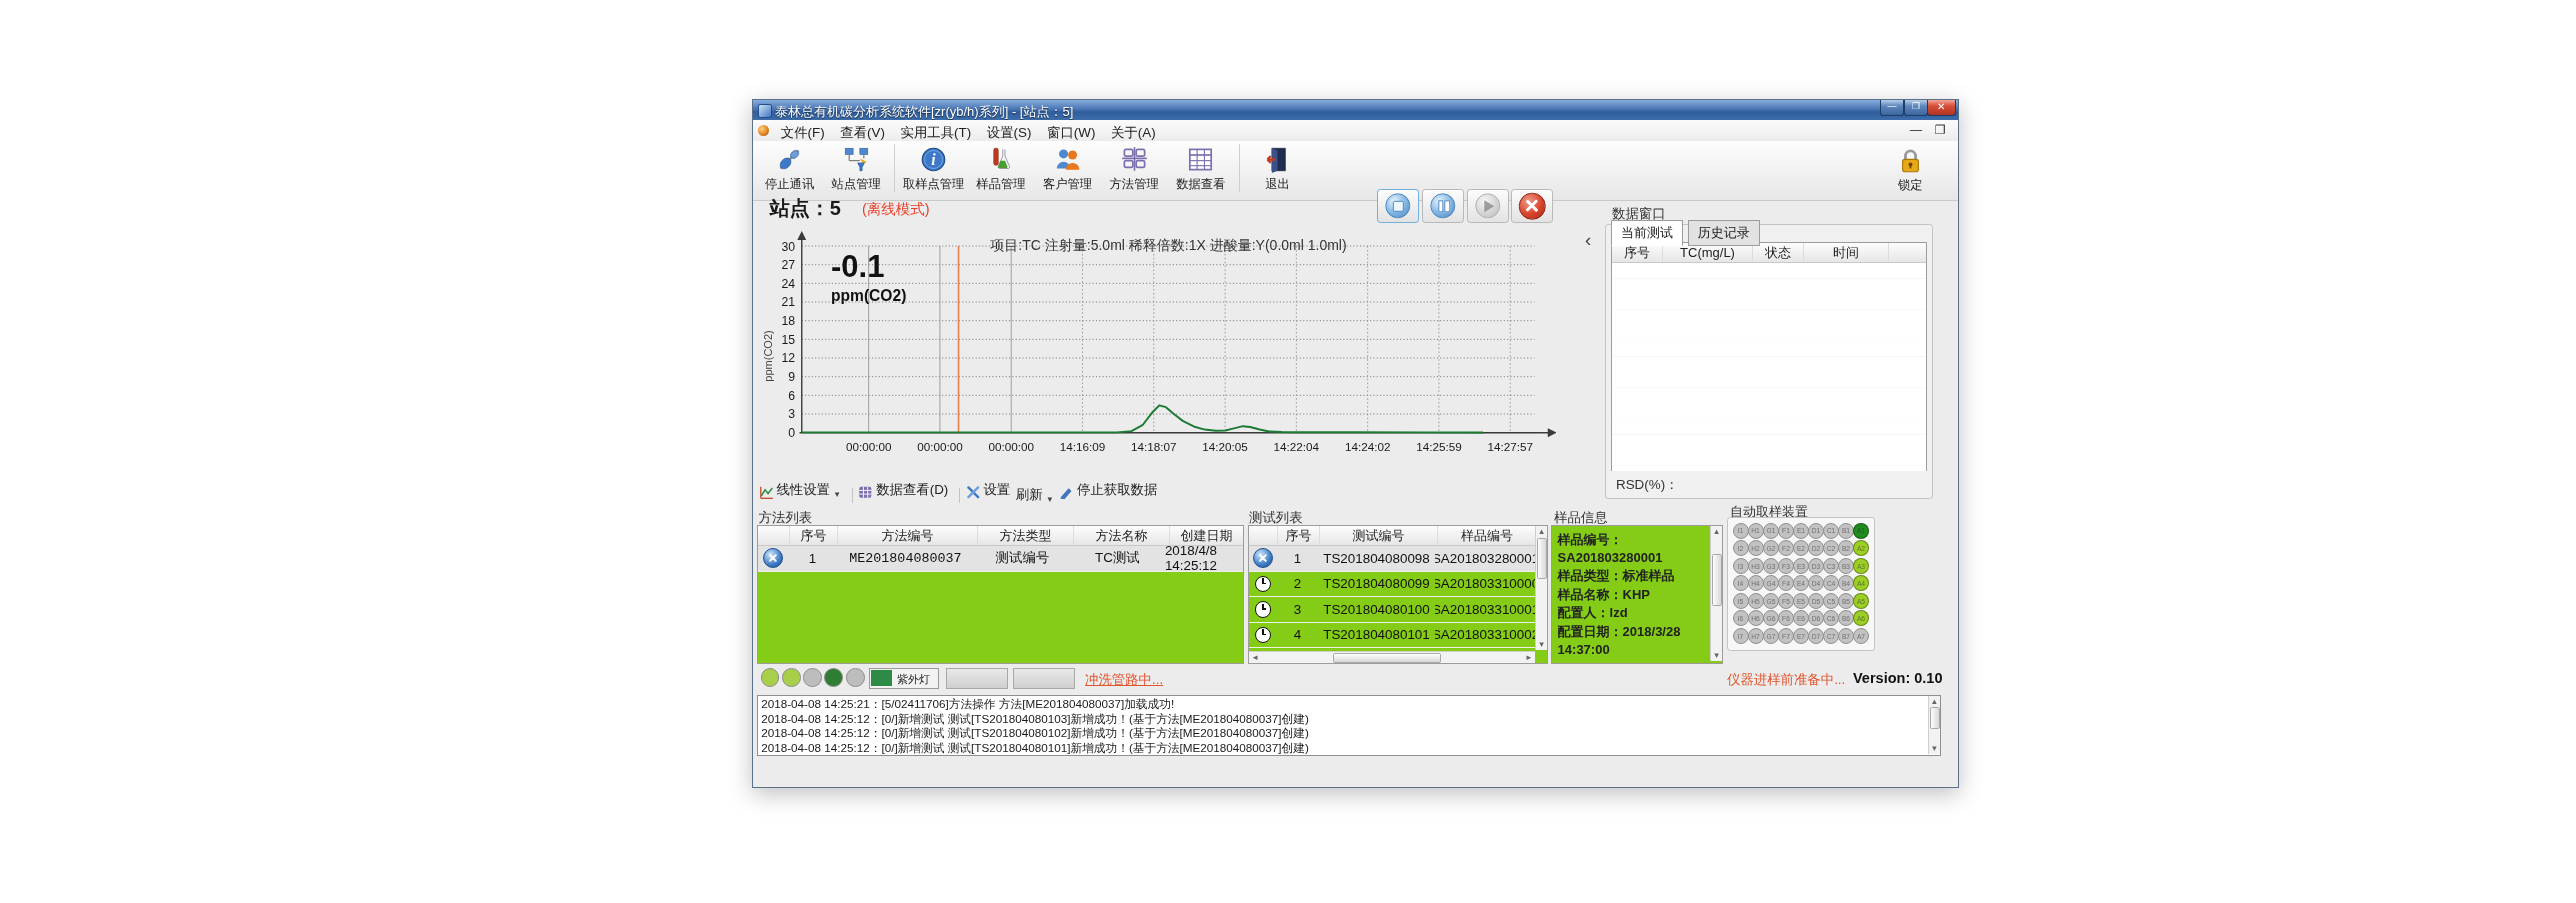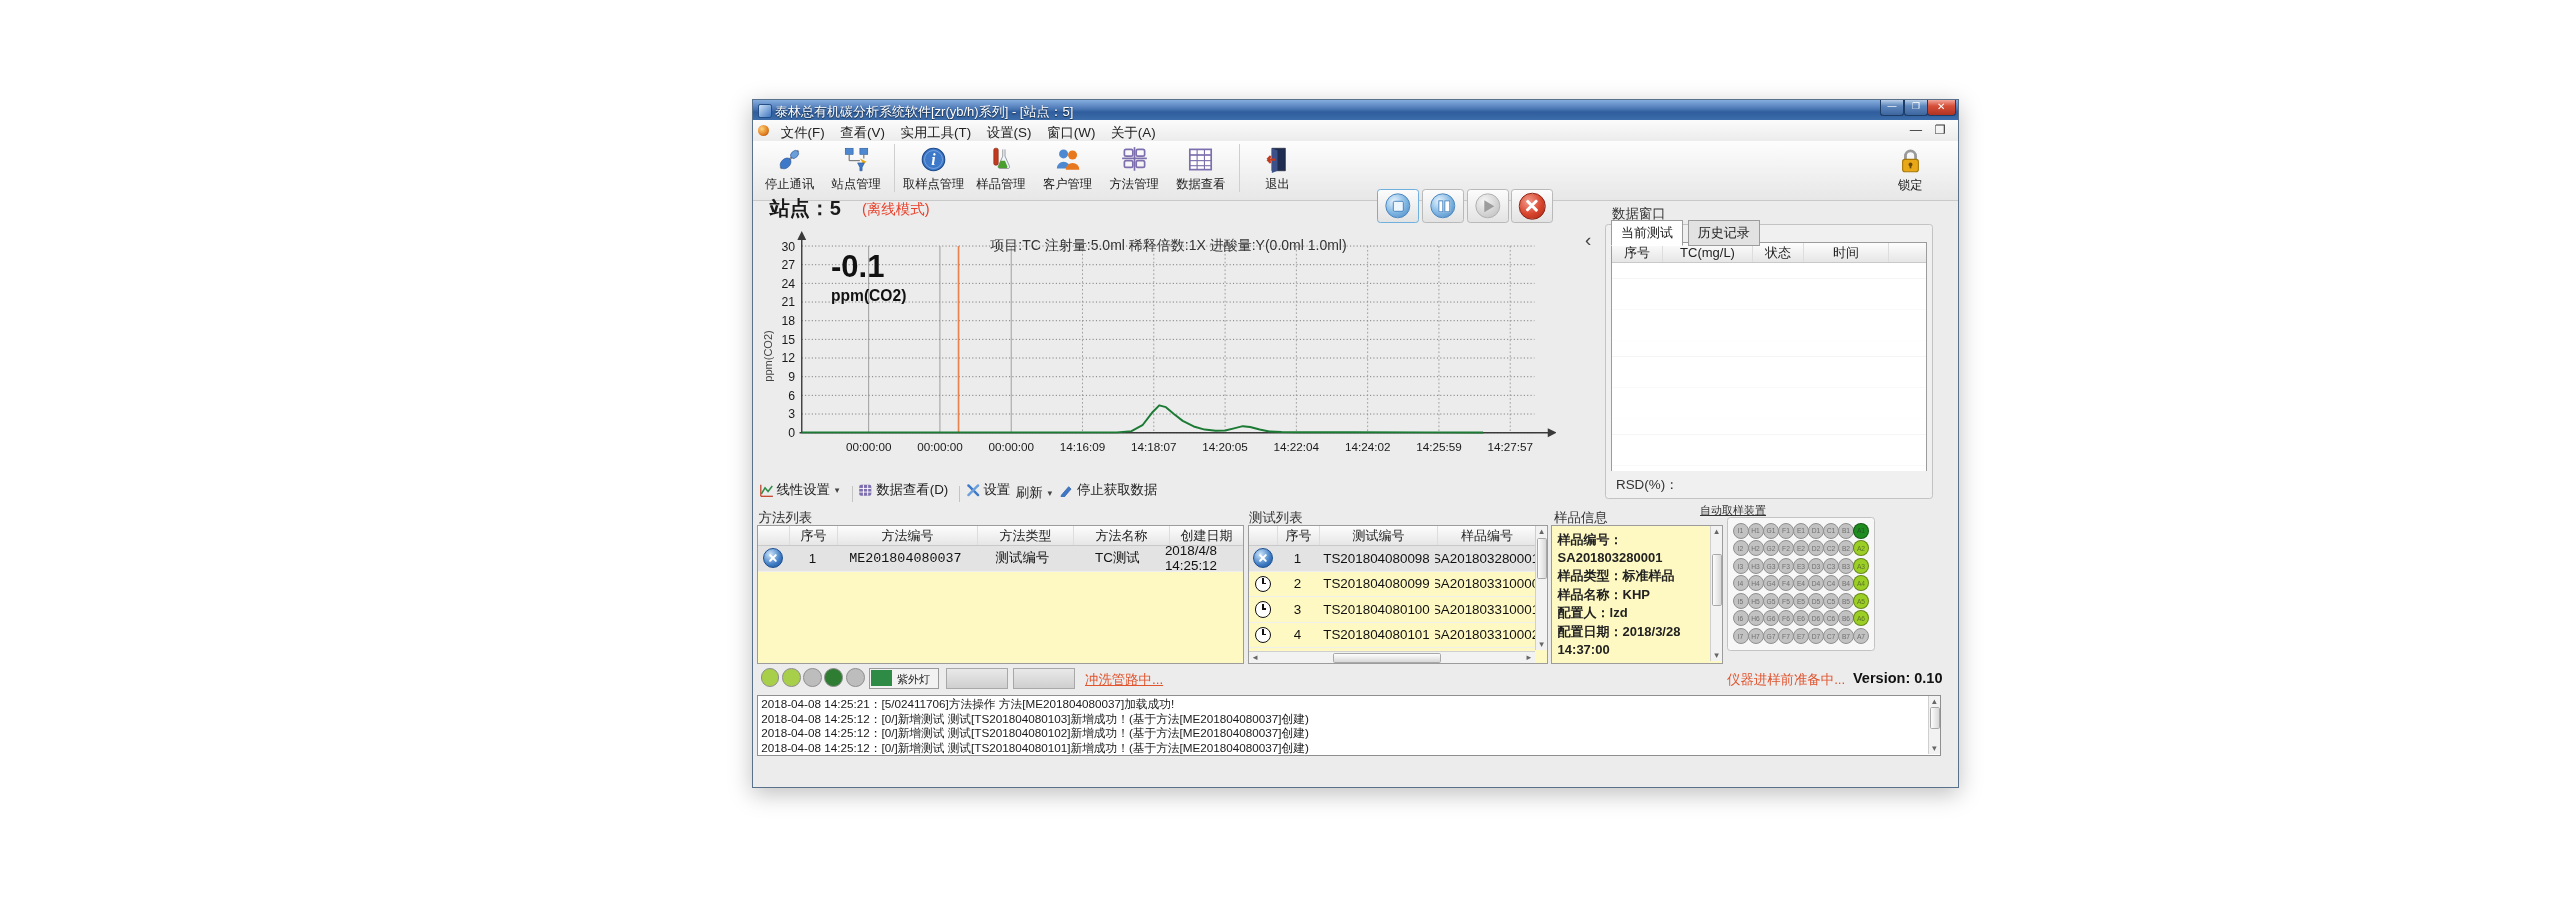--- a/index.html
+++ b/index.html
@@ -53,27 +53,27 @@
      width:0;height:0;border-left:10px solid #9d9d9d;border-top:6.1px solid transparent;border-bottom:6.1px solid transparent;}
   .xbar{position:absolute;left:50%;top:50%;width:14.5px;height:3.3px;background:#fff;border-radius:1.1px;}
   .collapse-arrow{left:832px;top:129px;font-size:19px;color:#444;}
   
   .chart-title{left:49px;top:137px;width:733px;text-align:center;font-size:14px;color:#333;z-index:3;}
   .big-val{left:78px;top:149px;font-size:31px;font-weight:bold;color:#111;z-index:3;}
   .big-unit{left:78px;top:187px;font-size:15.6px;font-weight:bold;color:#111;z-index:3;}
   .ylab-rot{left:-19px;top:250px;font-size:11px;color:#444;transform:rotate(-90deg);width:67px;text-align:center;}
   
   .chart-tools{left:5.6px;top:381px;height:20px;font-size:13.4px;color:#222;white-space:nowrap;}
-  .ct-item{display:inline-flex;align-items:center;margin-right:5.6px;}
+  .ct-item{display:inline-flex;align-items:flex-end;margin-right:5.6px;}
   .ct-item svg{width:14.5px;height:14.5px;margin-right:3.3px;}
   .ct-sep{display:inline-block;width:0.6px;height:15.6px;background:#c4c4c4;margin:0 5.6px;vertical-align:middle;}
   .dd{font-size:7.8px;color:#444;margin-left:3.3px;}
   
   .panel-label{font-size:13.4px;color:#333;}
-  .box{background:#fef9c3;border:0.6px solid #9c9c9c;}
+  .box{background:#84cc16;border:0.6px solid #9c9c9c;}
   .groupbox{border:0.6px solid #c3c3c3;border-radius:3.3px;background:#f4f4f4;}
   .tbl-header{display:flex;height:19px;background:linear-gradient(#fdfdfd,#e6e6e6);
      border-bottom:0.6px solid #c9c9c9;font-size:13px;color:#222;}
   .hcell{display:flex;align-items:center;justify-content:center;border-right:0.6px solid #ddd;height:100%;}
   .trow{display:flex;height:24.5px;align-items:center;font-size:13.4px;color:#111;border-bottom:0.6px solid #efefef;}
   .trow.sel{background:#e3e3e3;}
   .ccell{display:flex;align-items:center;justify-content:center;}
   .orb{position:relative;width:18px;height:18px;border-radius:50%;
      background:radial-gradient(circle at 35% 30%,#cfe6fa,#3f7cc4 60%,#1c4f92);border:0.6px solid #1c4f92;}
   .orb .t1,.orb .t2{position:absolute;left:50%;top:50%;width:2.2px;height:10px;background:#fff;border-radius:1.1px;}
@@ -451,21 +451,21 @@
           <div class="si-line">配置日期：2018/3/28</div>
           <div class="si-line">14:37:00</div>
         </div>
       <div class="abs sbv" style="right:0;top:0;width:11px;height:135px;">
         <div class="sb-arr" style="top:1.1px;">▲</div>
           <div class="sb-arr" style="bottom:1.1px;">▼</div>
         <div class="sb-thumb" style="left:1.1px;top:28px;width:7.8px;height:50px;"></div>
       </div>
     </div>
 
-    <div class="abs panel-label" style="left:947px;top:403px;font-size:11px;text-decoration:underline;">自动取样装置</div>
+    <div class="abs panel-label" style="left:977px;top:403px;font-size:13px;">自动取样装置</div>
     <div class="abs groupbox" style="left:974px;top:417px;width:146px;height:132px;background:#f7f7f7;" id="sampler-grid">
         <div class="sampler-cell" style="left: 4.5px; top: 4.5px; width: 14px; height: 14px; background: rgb(194, 194, 194); border: 1.1px solid rgb(143, 143, 143);">I1</div>
         <div class="sampler-cell" style="left: 19.5px; top: 4.5px; width: 14px; height: 14px; background: rgb(194, 194, 194); border: 1.1px solid rgb(143, 143, 143);">H1</div>
         <div class="sampler-cell" style="left: 35px; top: 4.5px; width: 14px; height: 14px; background: rgb(194, 194, 194); border: 1.1px solid rgb(143, 143, 143);">G1</div>
         <div class="sampler-cell" style="left: 50px; top: 4.5px; width: 14px; height: 14px; background: rgb(194, 194, 194); border: 1.1px solid rgb(143, 143, 143);">F1</div>
         <div class="sampler-cell" style="left: 65px; top: 4.5px; width: 14px; height: 14px; background: rgb(194, 194, 194); border: 1.1px solid rgb(143, 143, 143);">E1</div>
         <div class="sampler-cell" style="left: 80px; top: 4.5px; width: 14px; height: 14px; background: rgb(194, 194, 194); border: 1.1px solid rgb(143, 143, 143);">D1</div>
         <div class="sampler-cell" style="left: 95px; top: 4.5px; width: 14px; height: 14px; background: rgb(194, 194, 194); border: 1.1px solid rgb(143, 143, 143);">C1</div>
         <div class="sampler-cell" style="left: 110px; top: 4.5px; width: 14px; height: 14px; background: rgb(194, 194, 194); border: 1.1px solid rgb(143, 143, 143);">B1</div>
         <div class="sampler-cell" style="left: 125px; top: 4.5px; width: 14px; height: 14px; background: rgb(30, 140, 30); border: 1.1px solid rgba(0, 0, 0, 0.35);">A1</div>

